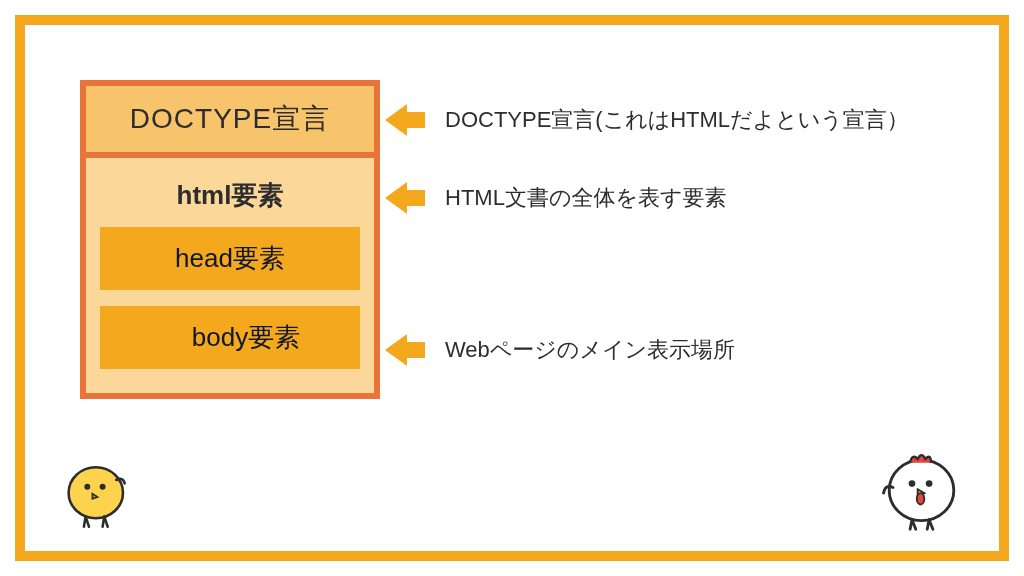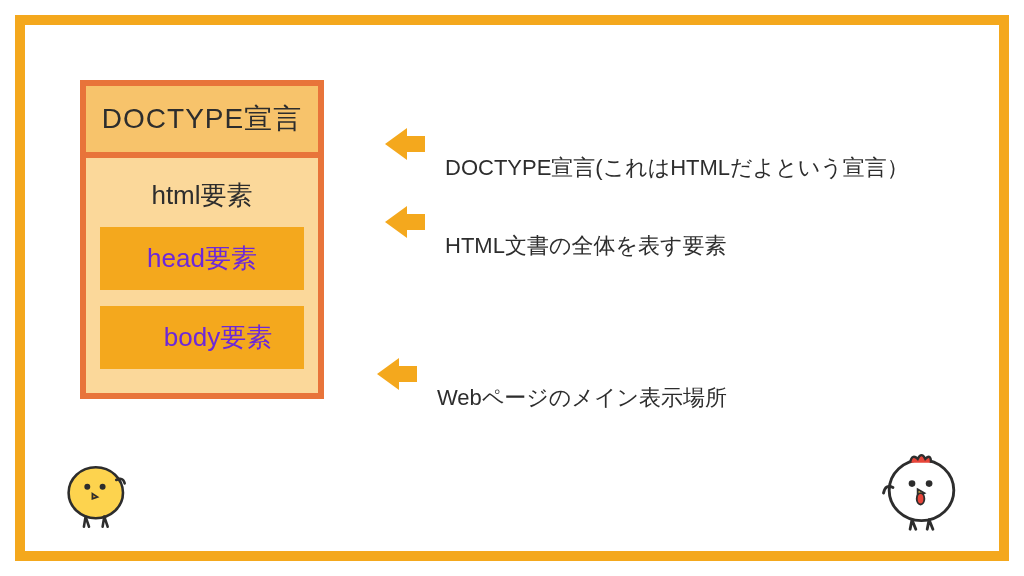--- a/index.html
+++ b/index.html
@@ -13,45 +13,46 @@
     .frame {
       position: absolute;
       inset: 15px;
       border: 10px solid #f4a81d;
       background: #fff;
     }
     .diagram {
       position: absolute;
       left: 55px;
       top: 55px;
-      width: 244px;
+      width: 300px;
       border: 6px solid #e8743a;
       background: #fbd89a;
     }
     .doctype-row {
       background: #f7c36b;
       text-align: center;
       font-size: 28px;
       color: #2d2d2d;
       padding: 14px 0;
       border-bottom: 6px solid #e8743a;
       letter-spacing: 1px;
     }
     .html-container {
       padding: 10px 14px 16px;
     }
     .html-label {
       text-align: center;
       font-size: 26px;
       color: #2d2d2d;
       padding: 10px 0 14px;
+      font-weight: bold;
     }
     .inner-box {
       background: #f4a81d;
-      color: #6d28d9;
+      color: #0f172a;
       text-align: center;
       font-size: 26px;
       padding: 14px 0;
       margin-bottom: 16px;
     }
     .inner-box:last-child { margin-bottom: 8px; padding-left: 32px; }
     .annotation {
       position: absolute;
       display: flex;
       align-items: center;
@@ -75,26 +76,25 @@
       left: 20px; top: -8px;
       width: 20px; height: 16px;
       background: #f4a81d;
     }
     .anno-text {
       font-size: 22px;
       color: #2d2d2d;
       font-weight: 500;
       margin-left: 44px;
       white-space: nowrap;
-      margin-top: 48px;
     }
     .anno1 { left: 360px; top: 80px; }
     .anno2 { left: 360px; top: 158px; align-items: center; }
     .anno3 { left: 360px; top: 230px; }
-    .anno4 { left: 352px; top: 310px; }
+    .anno4 { left: 360px; top: 310px; }
     .chick {
       position: absolute;
       left: 30px;
       bottom: 20px;
       width: 85px;
       height: 85px;
     }
     .chicken {
       position: absolute;
       right: 30px;

